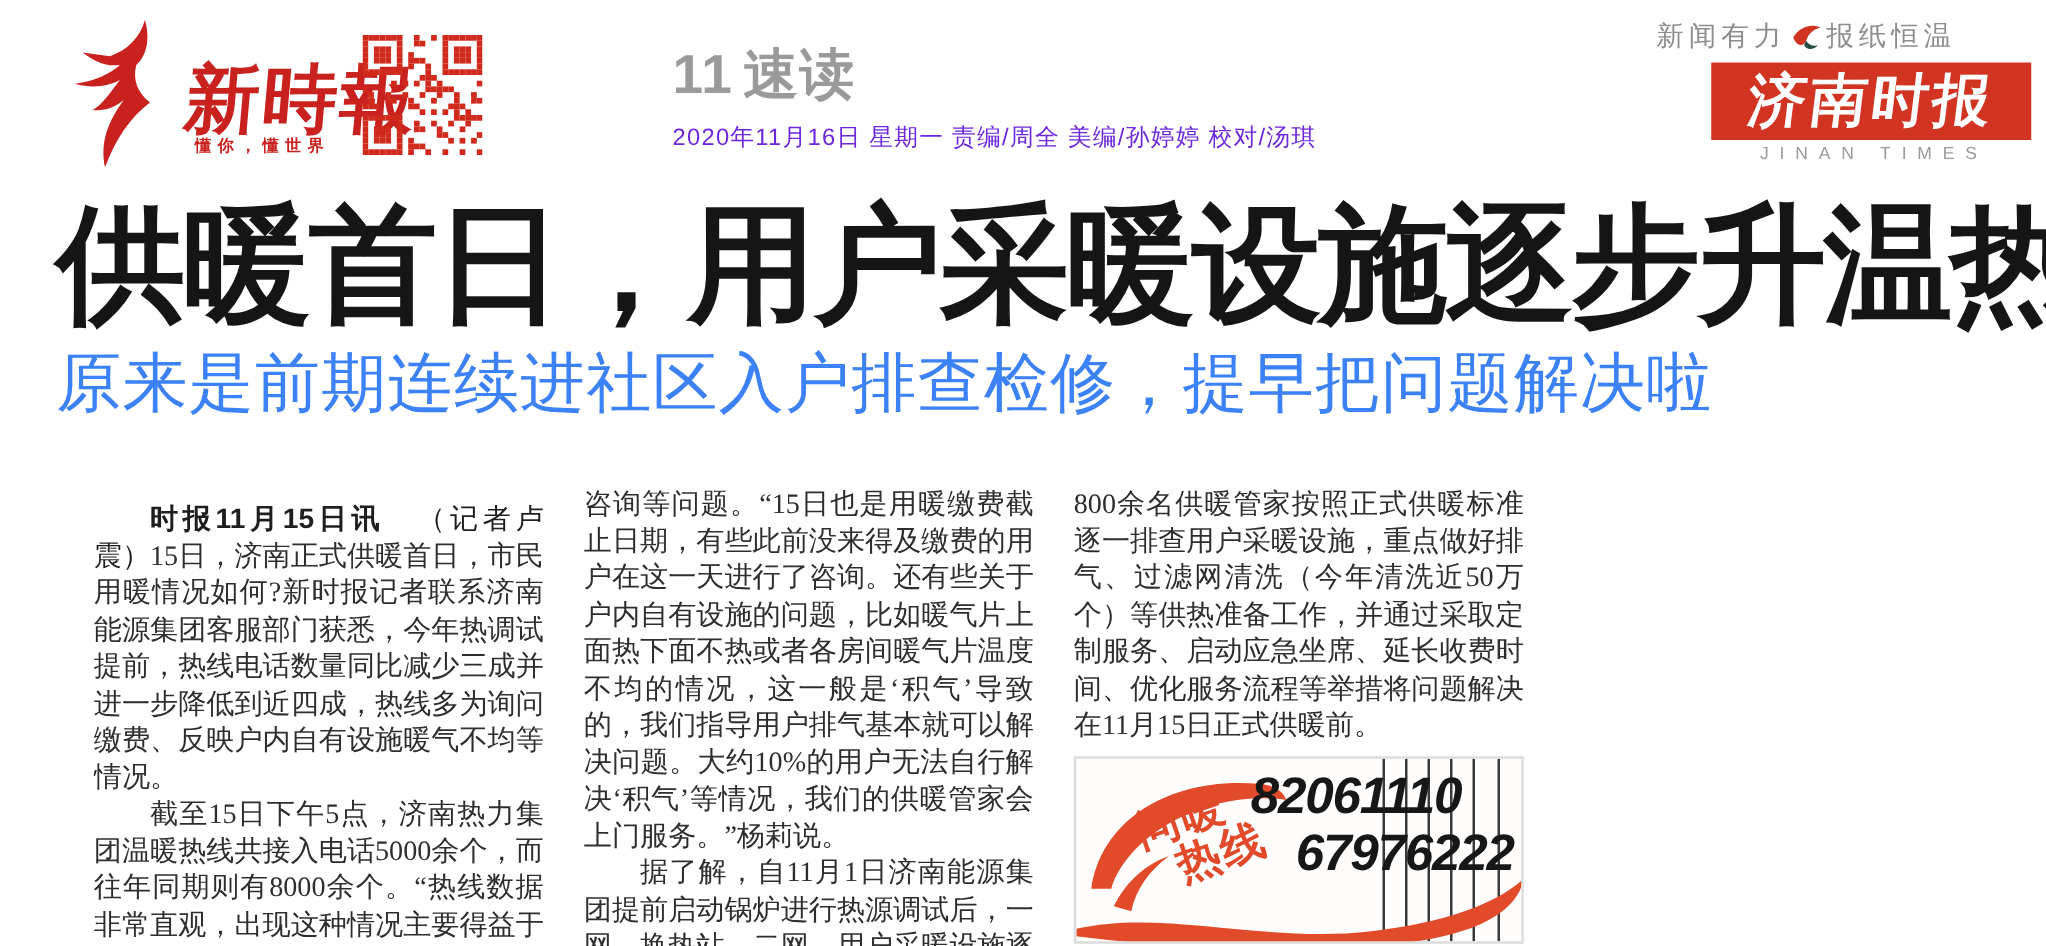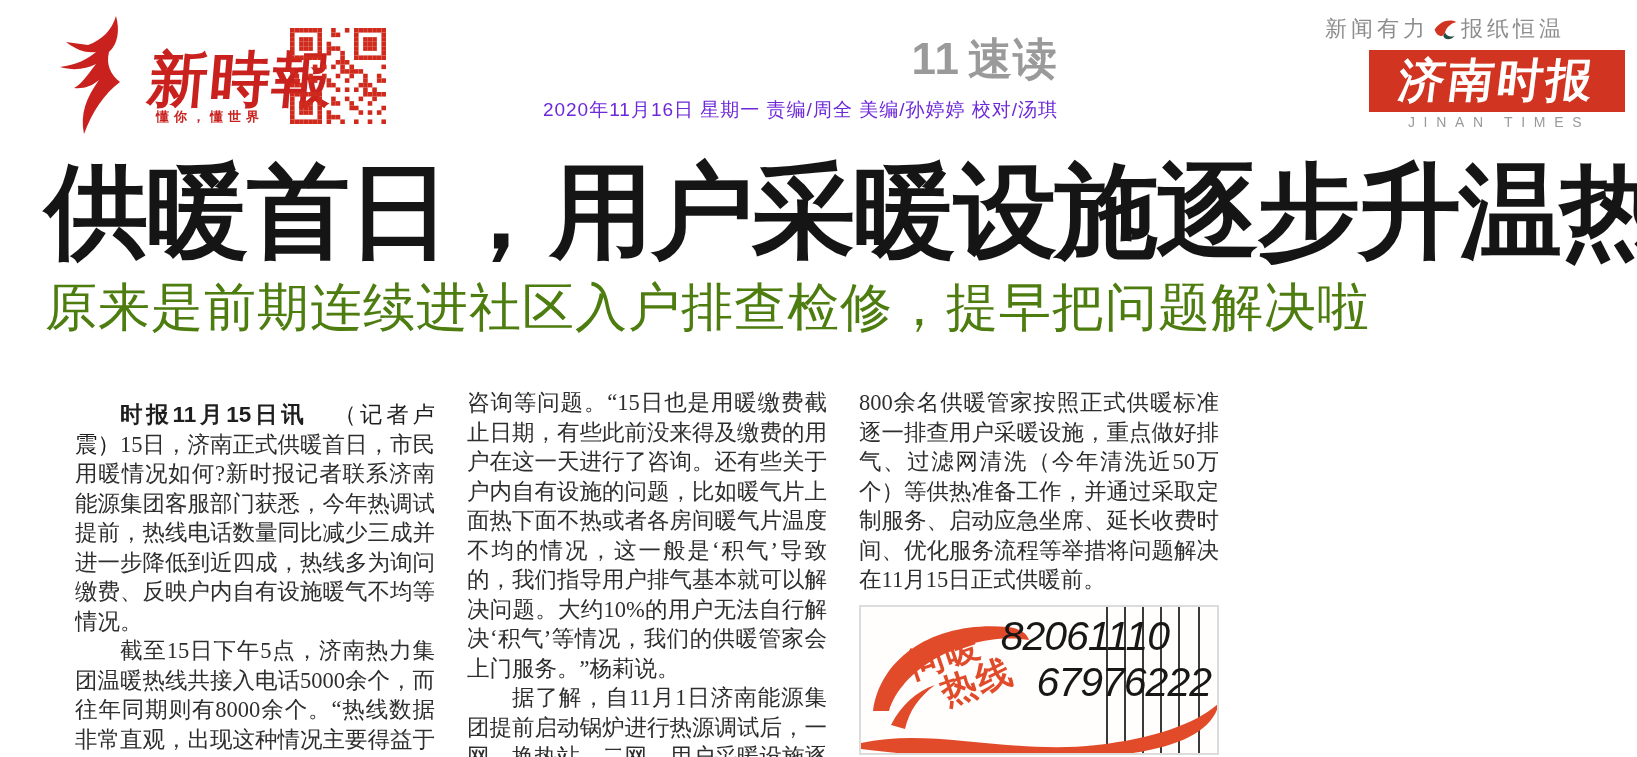--- a/index.html
+++ b/index.html
@@ -18,21 +18,21 @@
     position:absolute; left:96px; top:28px; font-size:60px; font-weight:900;
     color:#c9211e; transform:skewX(-5deg); letter-spacing:2px; white-space:nowrap;
     font-family:"Liberation Serif", serif;
   }
   .paper-tagline {
     position:absolute; left:104px; top:96px; font-size:13px; color:#c9211e;
     letter-spacing:5px; font-weight:bold; white-space:nowrap;
   }
   .qr { position:absolute; left:238px; top:16px; width:96px; height:96px; }
 
-  .mast-center { position:absolute; left:538px; top:30px; width:520px; text-align:right; }
+  .mast-center { position:absolute; left:538px; top:30px; width:520px; text-align:left; }
   .section-title { font-size:44px; font-weight:bold; color:#9a9a9a; letter-spacing:1px; }
   .section-title .pagenum { margin-right:8px; }
   .dateline { margin-top:8px; font-size:19px; color:#6d28d9; letter-spacing:1px; white-space:nowrap; }
 
   .mast-right { position:absolute; right:12px; top:14px; width:300px; text-align:center; }
   .slogan {
     font-size:22px; color:#8d8d8d; letter-spacing:4px; white-space:nowrap;
     display:flex; align-items:center; justify-content:flex-start; gap:2px;
   }
   .slogan-bird { width:26px; height:26px; margin:0 1px; }
@@ -50,21 +50,21 @@
   }
 
   
   .headline {
     position:absolute; left:45px; top:158px; width:1560px;
     font-size:103px; line-height:1.05; font-weight:900; color:#151515;
     letter-spacing:-2px; white-space:nowrap;
   }
   .subheadline {
     position:absolute; left:45px; top:276px; width:1560px;
-    font-size:52px; line-height:1.2; font-weight:400; color:#4d7c0f;
+    font-size:52px; line-height:1.2; font-weight:400; color:#3b82f6;
     letter-spacing:1px; white-space:nowrap;
   }
 
   
   .article {
     position:absolute; left:75px; top:388px; width:1537px; height:369px;
     display:flex; gap:32px; overflow:hidden;
   }
   .col { width:360px; flex:0 0 360px; }
   .col p {
@@ -84,21 +84,21 @@
   .hotline-strings { position:absolute; top:0; bottom:0; width:1.6px; background:#3a3a3a; }
   .hotline-art { position:absolute; left:0; top:0; width:360px; height:150px; }
   .hotline-label {
     position:absolute; left:52px; top:26px; transform:rotate(-19deg);
     color:#e14b2a; font-weight:900; font-size:35px; line-height:1.02;
     font-family:"Liberation Serif", serif; letter-spacing:2px;
   }
   .hotline-label .l2 { display:block; margin-left:22px; }
   .hotline-numbers {
     position:absolute; right:6px; top:6px; text-align:right;
-    font-weight:normal; font-style:italic; font-size:41px; line-height:46px;
+    font-weight:bold; font-style:italic; font-size:41px; line-height:46px;
     color:#171717; letter-spacing:-1px; font-family:"Liberation Sans", sans-serif;
   }
   .hotline-numbers .n1 { display:block; margin-right:42px; }
   .hotline-numbers .n2 { display:block; }
 </style>
 </head>
 <body>
 
 <div class="page">
 

